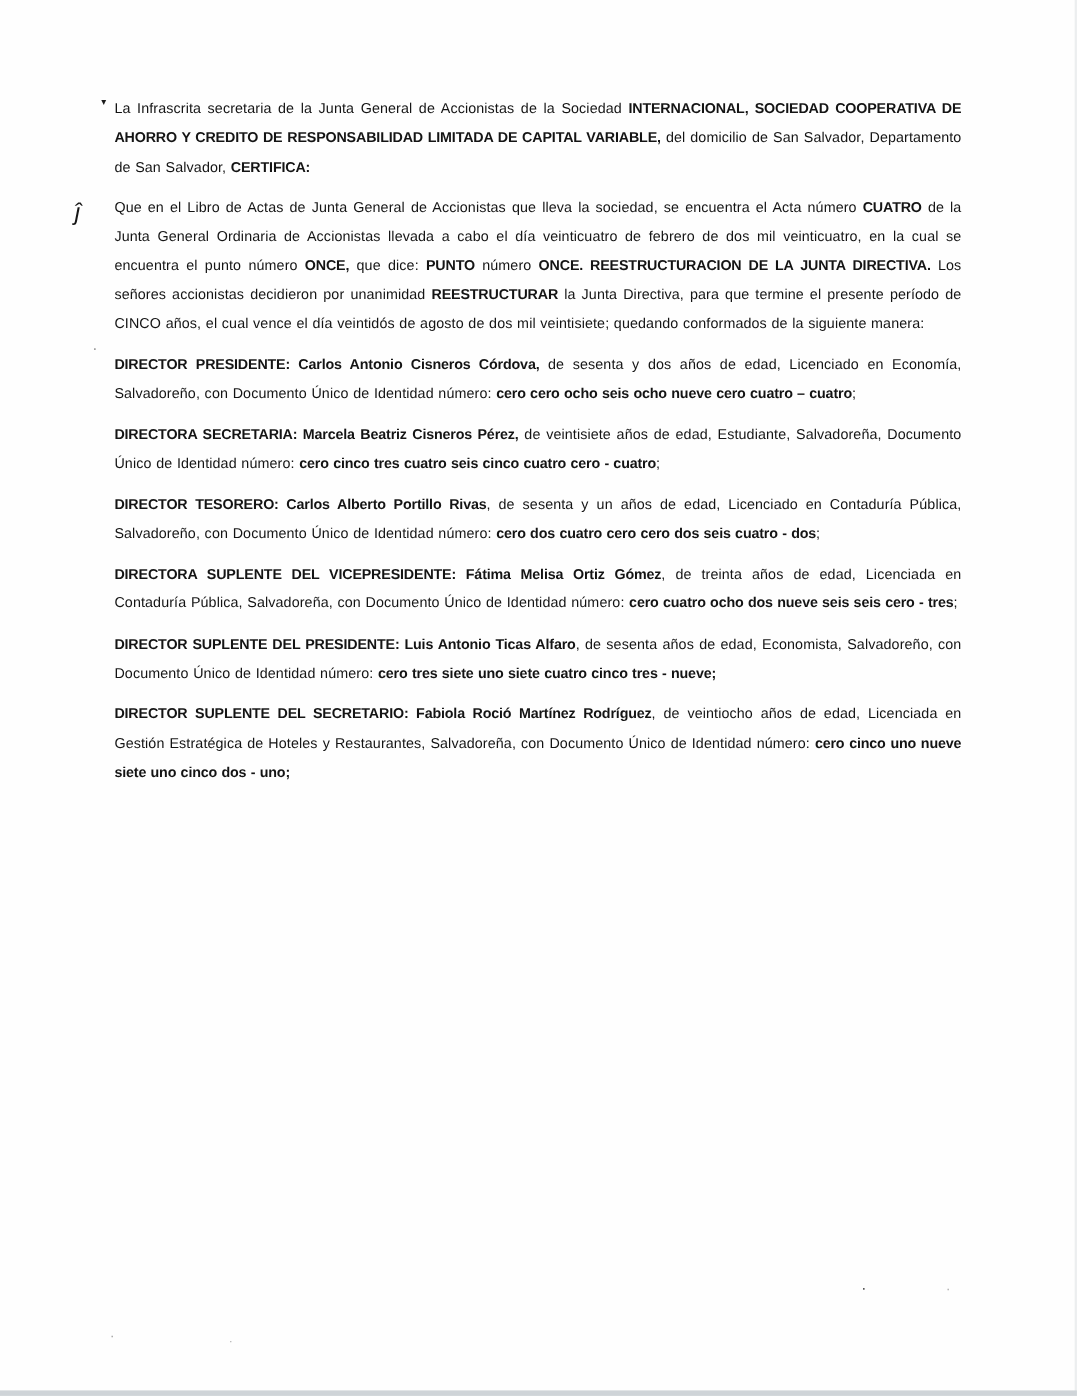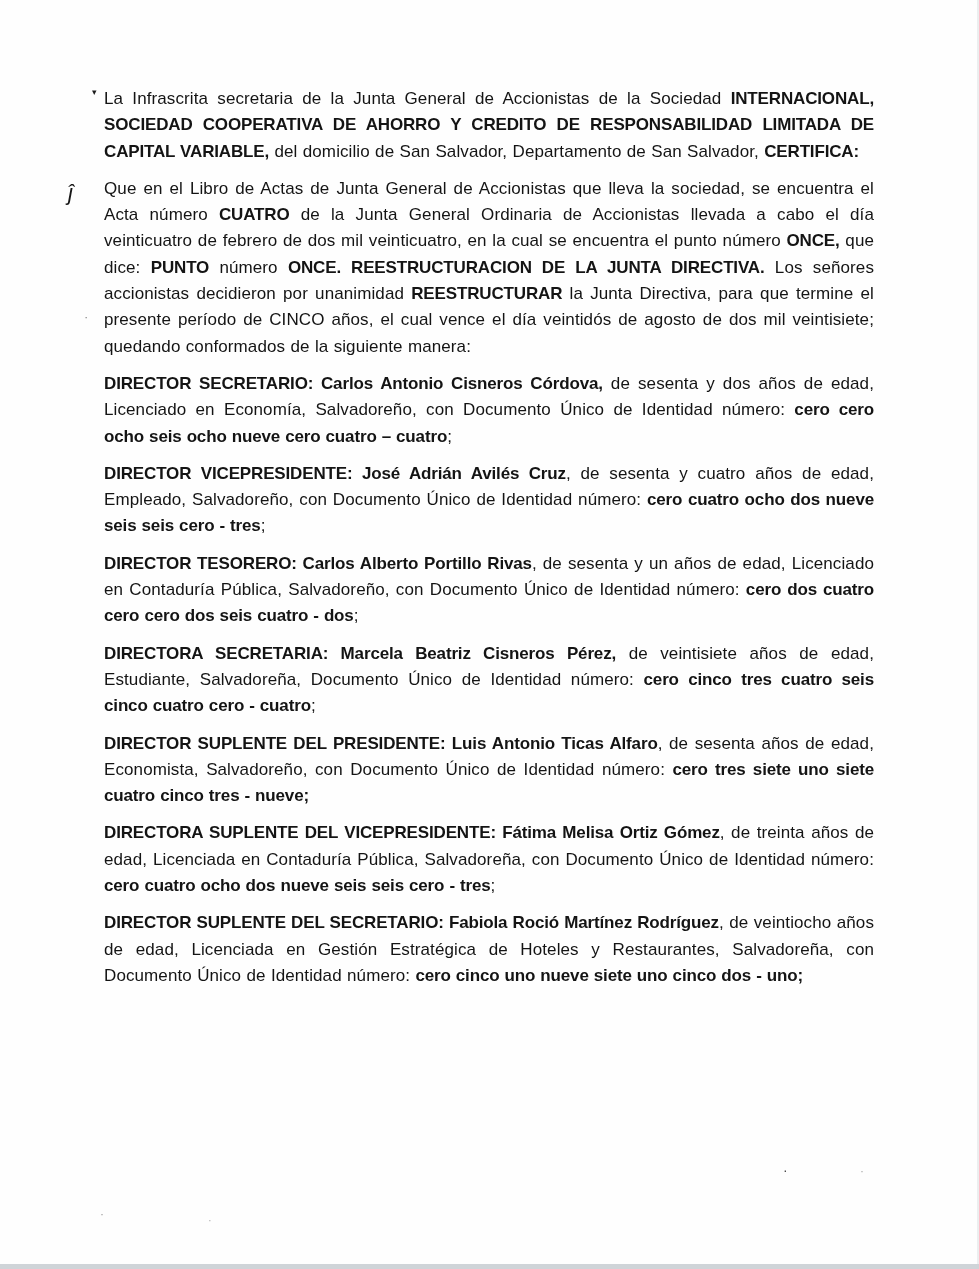--- a/index.html
+++ b/index.html
@@ -18,21 +18,21 @@
     position: absolute;
     inset: 0;
     background: #fefefe;
     overflow: hidden;
   }
   .doc-body {
     position: absolute;
     left: 104px;
     top: 86px;
     width: 770px;
-    font-size: 17px;
+    font-size: 13px;
     line-height: 26.3px;
     text-align: justify;
     letter-spacing: 0.1px;
     word-spacing: 0.5px;
   }
   .para {
     margin: 0 0 11px 0;
   }
   .para b {
     font-weight: 700;
@@ -59,26 +59,25 @@
     width: 2px;
   }
 </style>
 </head>
 <body>
 
 <div class="scan-page" style="background: rgb(254, 254, 254);">
   <div class="doc-body" style="color: rgb(20, 20, 20);">
       <p class="para"><span>La Infrascrita secretaria de la Junta General de Accionistas de la Sociedad </span><b>INTERNACIONAL, SOCIEDAD COOPERATIVA DE AHORRO Y CREDITO DE RESPONSABILIDAD LIMITADA DE CAPITAL VARIABLE,</b><span> del domicilio de San Salvador, Departamento de San Salvador, </span><b>CERTIFICA:</b></p>
       <p class="para"><span>Que en el Libro de Actas de Junta General de Accionistas que lleva la sociedad, se encuentra el Acta número </span><b>CUATRO</b><span> de la Junta General Ordinaria de Accionistas llevada a cabo el día veinticuatro de febrero de dos mil veinticuatro, en la cual se encuentra el punto número </span><b>ONCE,</b><span> que dice: </span><b>PUNTO</b><span> número </span><b>ONCE. REESTRUCTURACION DE LA JUNTA DIRECTIVA.</b><span> Los señores accionistas decidieron por unanimidad </span><b>REESTRUCTURAR</b><span> la Junta Directiva, para que termine el presente período de CINCO años, el cual vence el día veintidós de agosto de dos mil veintisiete; quedando conformados de la siguiente manera:</span></p>
-      <p class="para"><b>DIRECTOR SECRETARIO: Carlos Antonio Cisneros Córdova,</b><span> de sesenta y dos años de edad, Licenciado en Economía, Salvadoreño, con Documento Único de Identidad número: </span><b>cero cero ocho seis ocho nueve cero cuatro – cuatro</b><span>;</span></p>
-      <p class="para"><b>DIRECTOR VICEPRESIDENTE: José Adrián Avilés Cruz</b><span>, de sesenta y cuatro años de edad, Empleado, Salvadoreño, con Documento Único de Identidad número: </span><b>cero cuatro ocho dos nueve seis seis cero - tres</b><span>;</span></p>
+      <p class="para"><b>DIRECTOR PRESIDENTE: Carlos Antonio Cisneros Córdova,</b><span> de sesenta y dos años de edad, Licenciado en Economía, Salvadoreño, con Documento Único de Identidad número: </span><b>cero cero ocho seis ocho nueve cero cuatro – cuatro</b><span>;</span></p>
+      <p class="para"><b>DIRECTORA SECRETARIA: Marcela Beatriz Cisneros Pérez,</b><span> de veintisiete años de edad, Estudiante, Salvadoreña, Documento Único de Identidad número: </span><b>cero cinco tres cuatro seis cinco cuatro cero - cuatro</b><span>;</span></p>
       <p class="para"><b>DIRECTOR TESORERO: Carlos Alberto Portillo Rivas</b><span>, de sesenta y un años de edad, Licenciado en Contaduría Pública, Salvadoreño, con Documento Único de Identidad número: </span><b>cero dos cuatro cero cero dos seis cuatro - dos</b><span>;</span></p>
-      <p class="para"><b>DIRECTORA SECRETARIA: Marcela Beatriz Cisneros Pérez,</b><span> de veintisiete años de edad, Estudiante, Salvadoreña, Documento Único de Identidad número: </span><b>cero cinco tres cuatro seis cinco cuatro cero - cuatro</b><span>;</span></p>
+      <p class="para"><b>DIRECTORA SUPLENTE DEL VICEPRESIDENTE: Fátima Melisa Ortiz Gómez</b><span>, de treinta años de edad, Licenciada en Contaduría Pública, Salvadoreña, con Documento Único de Identidad número: </span><b>cero cuatro ocho dos nueve seis seis cero - tres</b><span>;</span></p>
       <p class="para"><b>DIRECTOR SUPLENTE DEL PRESIDENTE: Luis Antonio Ticas Alfaro</b><span>, de sesenta años de edad, Economista, Salvadoreño, con Documento Único de Identidad número: </span><b>cero tres siete uno siete cuatro cinco tres - nueve;</b></p>
-      <p class="para"><b>DIRECTORA SUPLENTE DEL VICEPRESIDENTE: Fátima Melisa Ortiz Gómez</b><span>, de treinta años de edad, Licenciada en Contaduría Pública, Salvadoreña, con Documento Único de Identidad número: </span><b>cero cuatro ocho dos nueve seis seis cero - tres</b><span>;</span></p>
       <p class="para"><b>DIRECTOR SUPLENTE DEL SECRETARIO: Fabiola Roció Martínez Rodríguez</b><span>, de veintiocho años de edad, Licenciada en Gestión Estratégica de Hoteles y Restaurantes, Salvadoreña, con Documento Único de Identidad número: </span><b>cero cinco uno nueve siete uno cinco dos - uno;</b></p>
     </div>
   <div class="edge-right" style="background: rgb(236, 238, 239);"></div>
   <div class="edge-bottom" style="background: rgb(207, 212, 216);"></div>
 <span class="mark" style="left: 92px; top: 88px; font-size: 9px; color: rgb(26, 26, 26);">▾</span>
     <span class="mark italic" style="left: 68px; top: 182px; font-size: 22px; color: rgb(22, 22, 22);">ĵ</span>
     <span class="mark" style="left: 84px; top: 310px; font-size: 13px; color: rgb(138, 138, 138);">·</span>
     <span class="mark" style="left: 783px; top: 1163px; font-size: 14px; color: rgb(74, 74, 74);">·</span>
     <span class="mark" style="left: 860px; top: 1165px; font-size: 12px; color: rgb(169, 169, 169);">·</span>
     <span class="mark" style="left: 100px; top: 1208px; font-size: 12px; color: rgb(154, 154, 154);">·</span>

